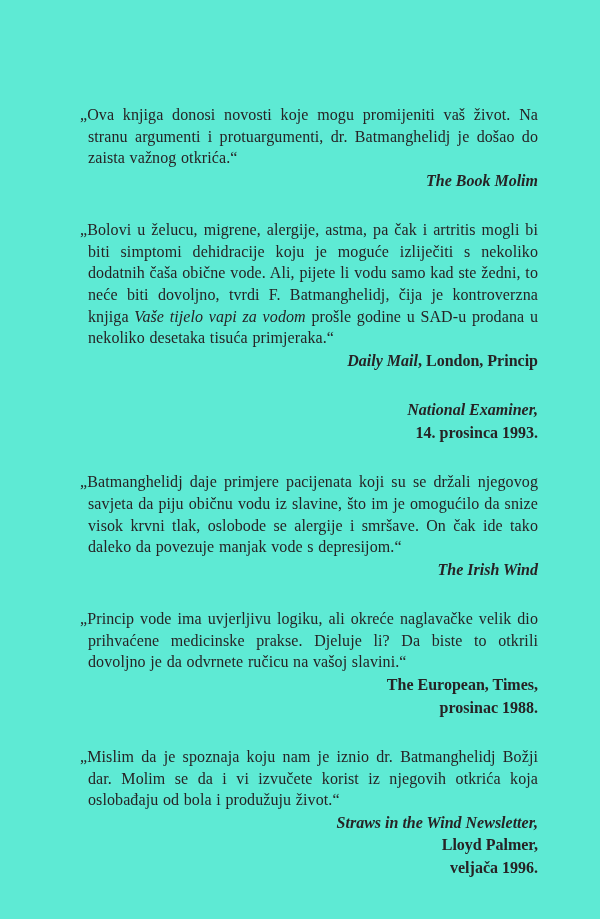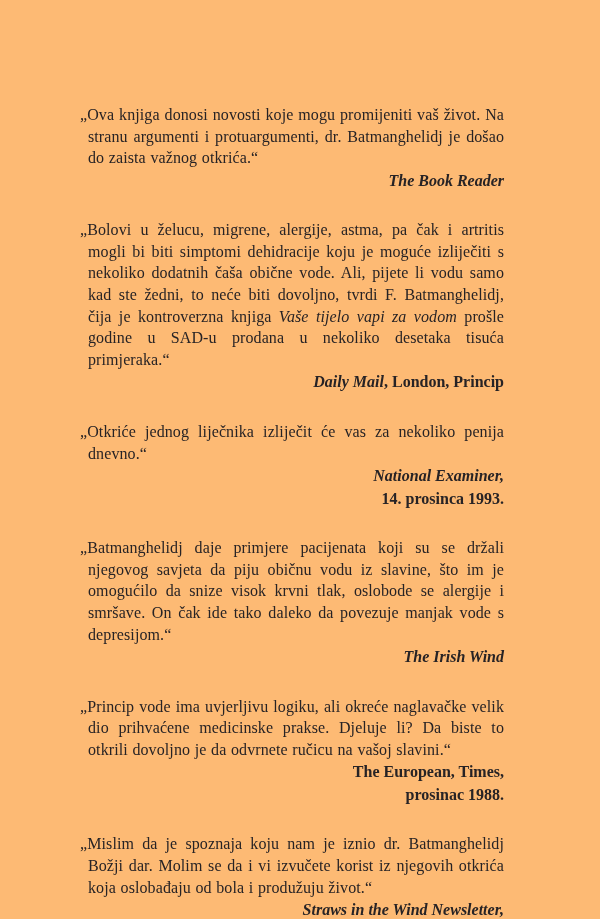--- a/index.html
+++ b/index.html
@@ -10,22 +10,22 @@
   body {
     width: 600px;
     height: 919px;
     overflow: hidden;
     font-family: "Liberation Serif", "DejaVu Serif", serif;
   }
   .book-page {
     box-sizing: border-box;
     width: 600px;
     height: 919px;
-    padding: 104px 96px 0 80px;
-    background: #fdba74;
+    padding: 104px 62px 0 80px;
+    background: #5eead4;
     color: #272325;
   }
   .quote-block {
     margin: 0 0 27px 0;
   }
   .quote-body {
     margin: 0;
     font-size: 16px;
     line-height: 21.6px;
     text-align: justify;
@@ -47,31 +47,30 @@
   .seg-bi { font-weight: bold; font-style: italic; }
 </style>
 </head>
 <body>
 
 <div class="book-page">
   <main>
       <section class="quote-block">
         <p class="quote-body"><span>„Ova knjiga donosi novosti koje mogu promijeniti vaš život. Na stranu argumenti i protuargumenti, dr. Batmanghelidj je došao do zaista važnog otkrića.“</span></p>
         <div class="attr">
-          <div class="attr-line"><span class="seg-bi">The Book Reader</span></div>
+          <div class="attr-line"><span class="seg-bi">The Book Molim</span></div>
         </div>
       </section>
       <section class="quote-block">
         <p class="quote-body"><span>„Bolovi u želucu, migrene, alergije, astma, pa čak i artritis mogli bi biti simptomi dehidracije koju je moguće izliječiti s nekoliko dodatnih čaša obične vode. Ali, pijete li vodu samo kad ste žedni, to neće biti dovoljno, tvrdi F. Batmanghelidj, čija je kontroverzna knjiga </span><span class="seg-i">Vaše tijelo vapi za vodom</span><span> prošle godine u SAD-u prodana u nekoliko desetaka tisuća primjeraka.“</span></p>
         <div class="attr">
           <div class="attr-line"><span class="seg-bi">Daily Mail</span><span class="seg-b">, London, Princip</span></div>
         </div>
       </section>
       <section class="quote-block">
-        <p class="quote-body"><span>„Otkriće jednog liječnika izliječit će vas za nekoliko penija dnevno.“</span></p>
         <div class="attr">
           <div class="attr-line"><span class="seg-bi">National Examiner,</span></div>
           <div class="attr-line"><span class="seg-b">14. prosinca 1993.</span></div>
         </div>
       </section>
       <section class="quote-block">
         <p class="quote-body"><span>„Batmanghelidj daje primjere pacijenata koji su se držali njegovog savjeta da piju običnu vodu iz slavine, što im je omogućilo da snize visok krvni tlak, oslobode se alergije i smršave. On čak ide tako daleko da povezuje manjak vode s depresijom.“</span></p>
         <div class="attr">
           <div class="attr-line"><span class="seg-bi">The Irish Wind</span></div>
         </div>

